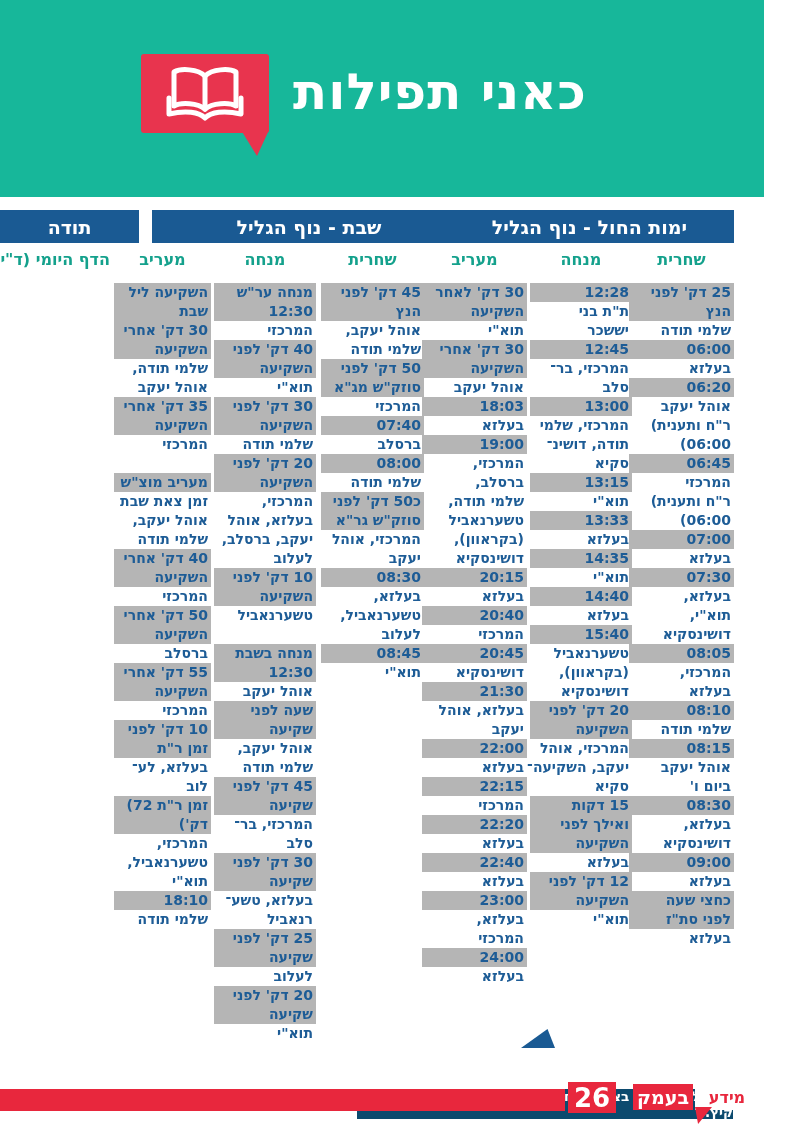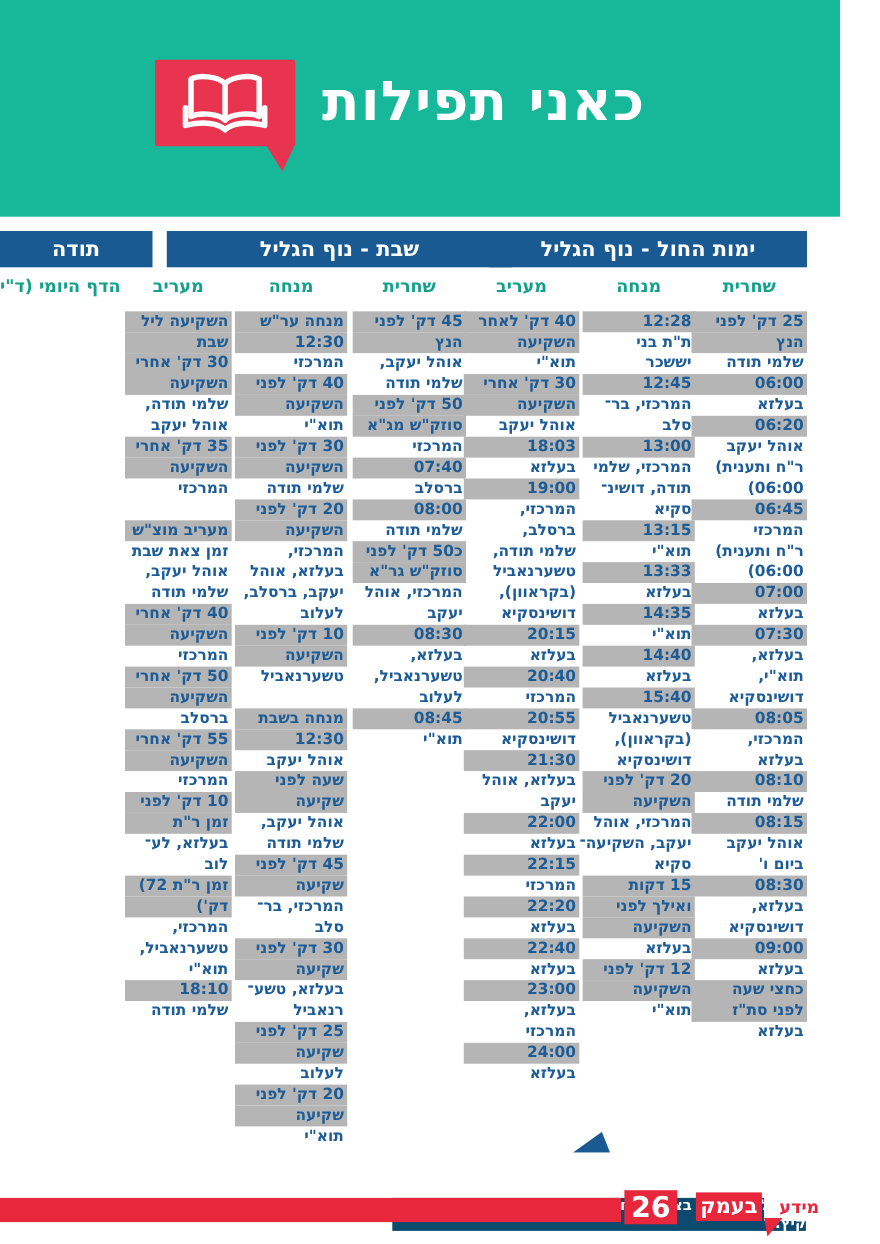--- a/index.html
+++ b/index.html
@@ -150,40 +150,40 @@
         <div class="line hl">השקיעה</div>
         <div class="line">בעלזא</div>
         <div class="line hl">12 דק' לפני</div>
         <div class="line hl">השקיעה</div>
         <div class="line">תוא"י</div>
       </div>
   </div>
   <div class="col" id="col-wv">
     <div class="col-label">מעריב</div>
     <div class="lines">
-        <div class="line hl">40 דק' לאחר</div>
+        <div class="line hl">30 דק' לאחר</div>
         <div class="line hl">השקיעה</div>
         <div class="line">תוא"י</div>
         <div class="line hl">30 דק' אחרי</div>
         <div class="line hl">השקיעה</div>
         <div class="line">אוהל יעקב</div>
         <div class="line hl">18:03</div>
         <div class="line">בעלזא</div>
         <div class="line hl">19:00</div>
         <div class="line">המרכזי,</div>
         <div class="line">ברסלב,</div>
         <div class="line">שלמי תודה,</div>
         <div class="line">טשערנאביל</div>
         <div class="line">(בקראוון),</div>
         <div class="line">דושינסקיא</div>
         <div class="line hl">20:15</div>
         <div class="line">בעלזא</div>
         <div class="line hl">20:40</div>
         <div class="line">המרכזי</div>
-        <div class="line hl">20:55</div>
+        <div class="line hl">20:45</div>
         <div class="line">דושינסקיא</div>
         <div class="line hl">21:30</div>
         <div class="line">בעלזא, אוהל</div>
         <div class="line">יעקב</div>
         <div class="line hl">22:00</div>
         <div class="line">בעלזא</div>
         <div class="line hl">22:15</div>
         <div class="line">המרכזי</div>
         <div class="line hl">22:20</div>
         <div class="line">בעלזא</div>

